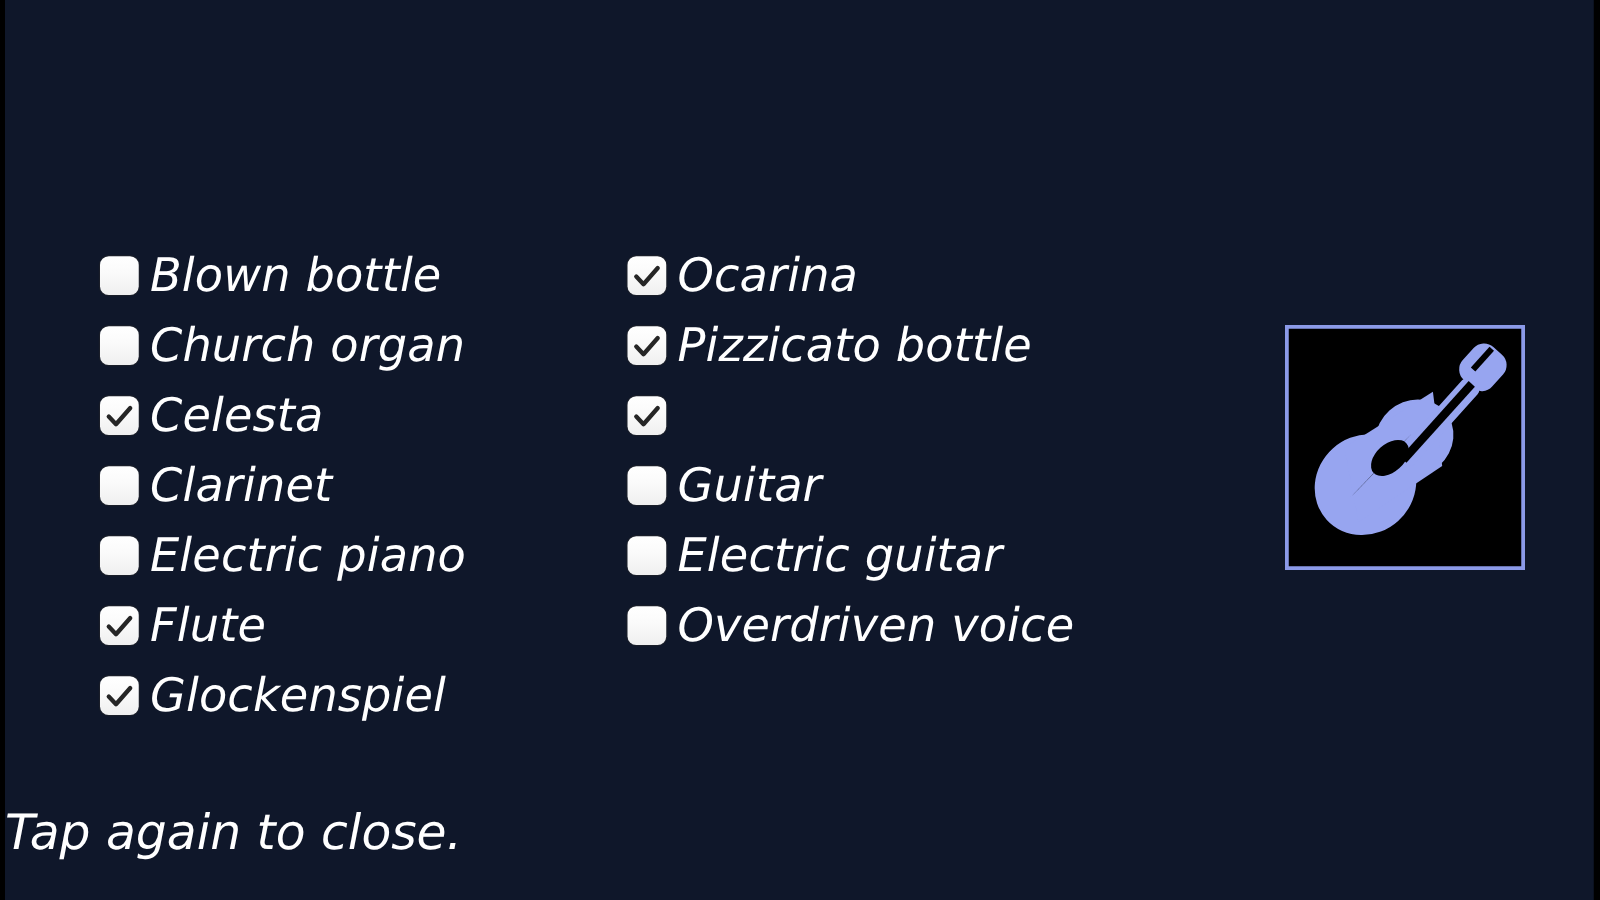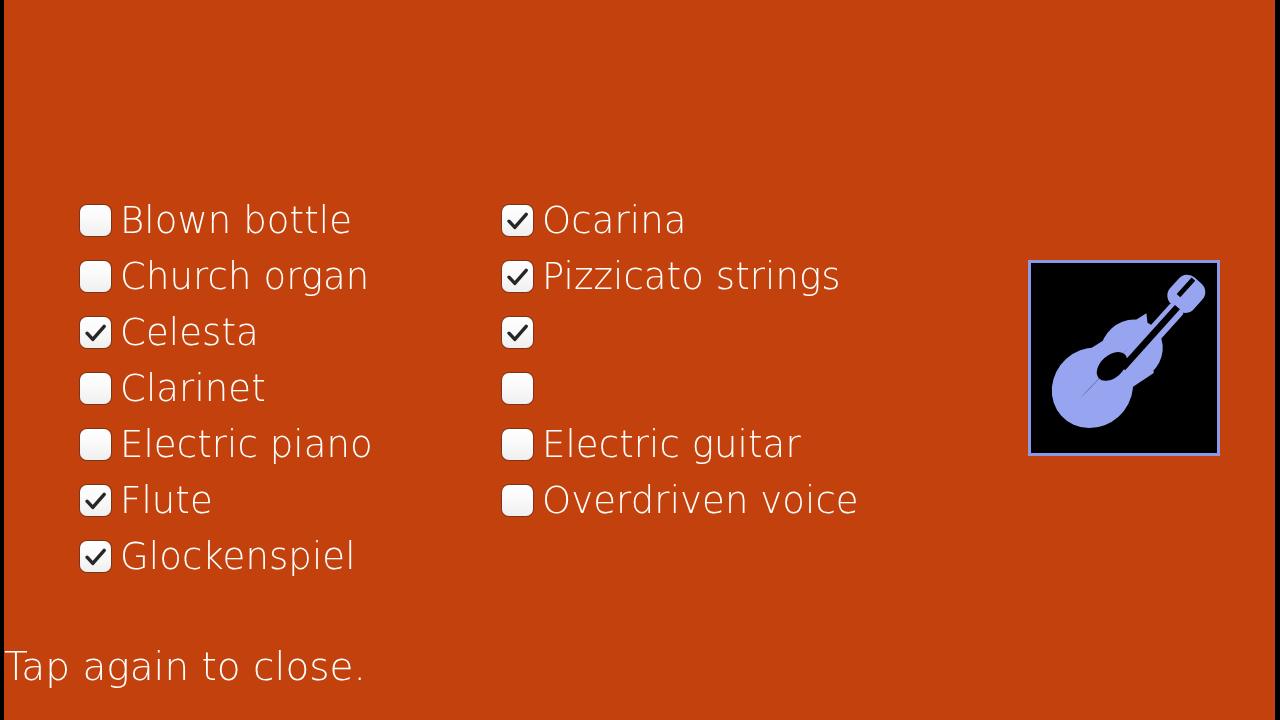--- a/index.html
+++ b/index.html
@@ -12,25 +12,26 @@
     width: 1280px;
     height: 720px;
     overflow: hidden;
     font-family: "DejaVu Sans", "Liberation Sans", sans-serif;
   }
 
   #screen {
     position: relative;
     width: 1280px;
     height: 720px;
-    background: #c2410c;
+    background: #0f172a;
     box-sizing: border-box;
     border-left: 4px solid #000000;
     border-right: 5px solid #000000;
     overflow: hidden;
+    font-style: italic;
   }
 
   
   .column {
     position: absolute;
     top: 192px;
   }
   #column-left  { left: 76px; }
   #column-right { left: 498px; }
 
@@ -158,31 +159,32 @@
           </svg>
         </span>
         <span class="chk-label">Ocarina</span>
       </div>
       <div class="chk-row checked">
         <span class="chk-box">
           <svg class="tick" viewBox="0 0 31 31" xmlns="http://www.w3.org/2000/svg">
             <path d="M7 16.2 L12.8 22.4 L24.2 9.4" fill="none" stroke="#262626" stroke-width="3.4" stroke-linecap="round" stroke-linejoin="round"></path>
           </svg>
         </span>
-        <span class="chk-label">Pizzicato strings</span>
-      </div>
-      <div class="chk-row checked">
-        <span class="chk-box">
-          <svg class="tick" viewBox="0 0 31 31" xmlns="http://www.w3.org/2000/svg">
-            <path d="M7 16.2 L12.8 22.4 L24.2 9.4" fill="none" stroke="#262626" stroke-width="3.4" stroke-linecap="round" stroke-linejoin="round"></path>
-          </svg>
-        </span>
-      </div>
-      <div class="chk-row">
-        <span class="chk-box"></span>
+        <span class="chk-label">Pizzicato bottle</span>
+      </div>
+      <div class="chk-row checked">
+        <span class="chk-box">
+          <svg class="tick" viewBox="0 0 31 31" xmlns="http://www.w3.org/2000/svg">
+            <path d="M7 16.2 L12.8 22.4 L24.2 9.4" fill="none" stroke="#262626" stroke-width="3.4" stroke-linecap="round" stroke-linejoin="round"></path>
+          </svg>
+        </span>
+      </div>
+      <div class="chk-row">
+        <span class="chk-box"></span>
+        <span class="chk-label">Guitar</span>
       </div>
       <div class="chk-row">
         <span class="chk-box"></span>
         <span class="chk-label">Electric guitar</span>
       </div>
       <div class="chk-row">
         <span class="chk-box"></span>
         <span class="chk-label">Overdriven voice</span>
       </div>
     </div>

